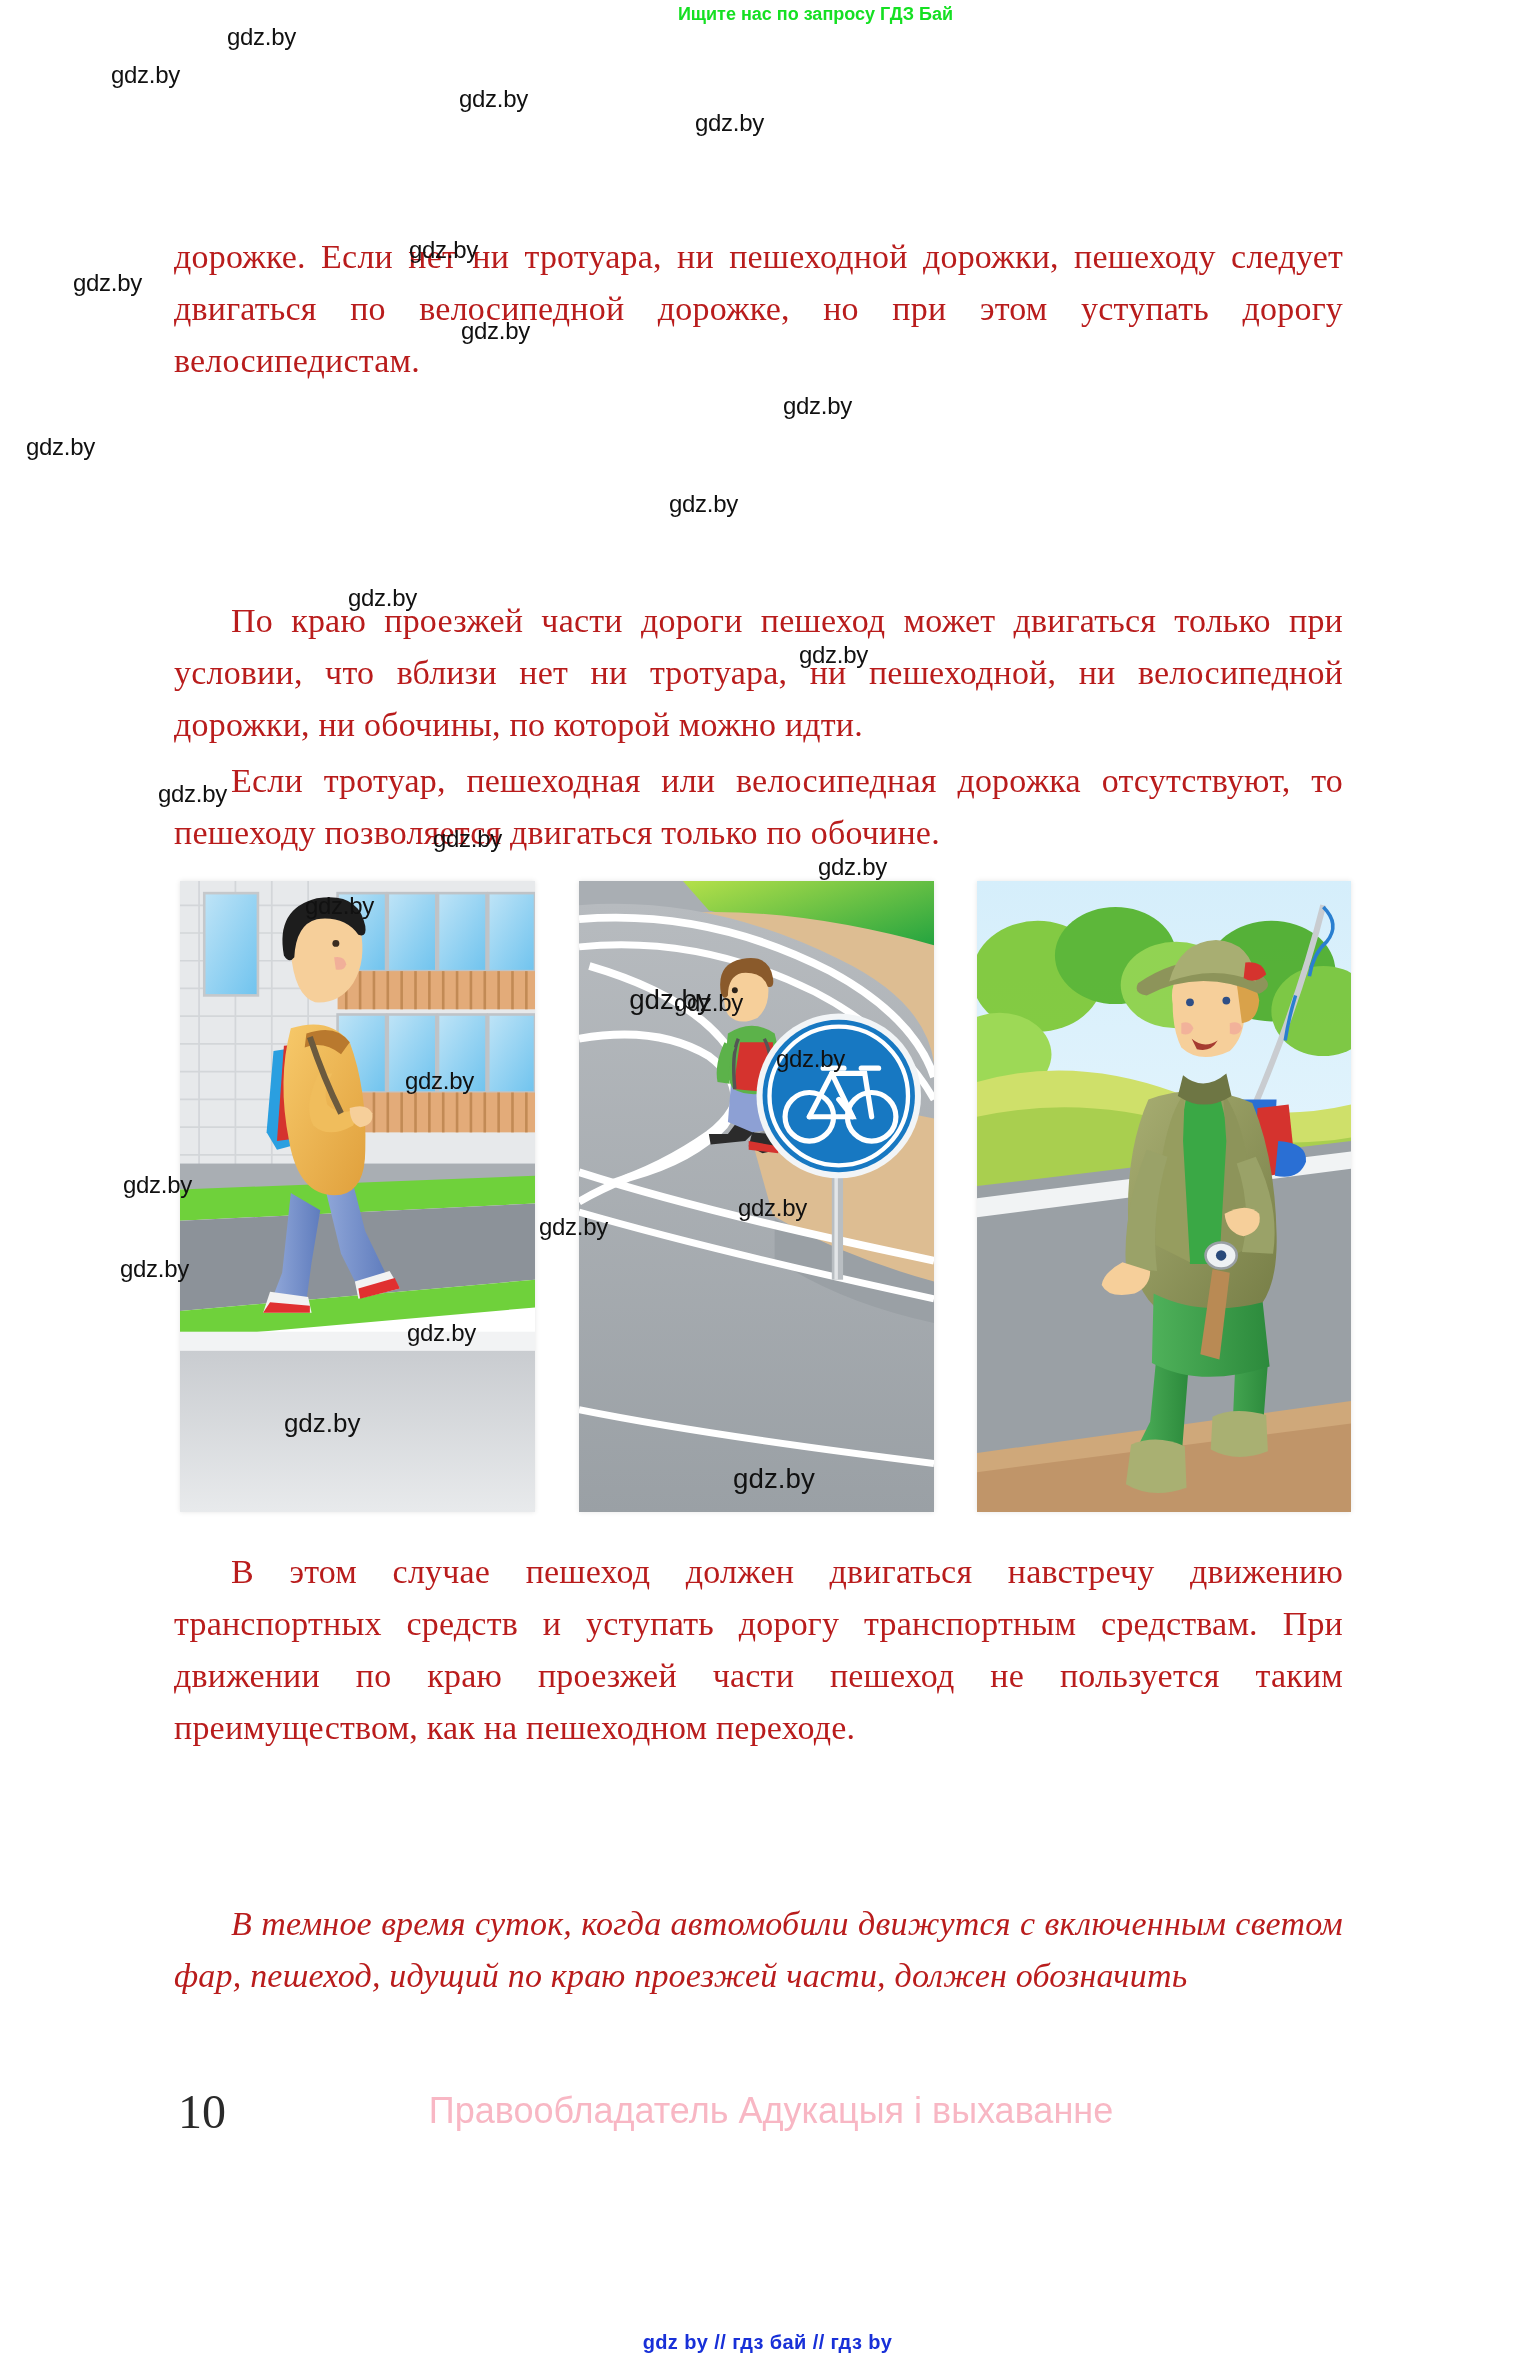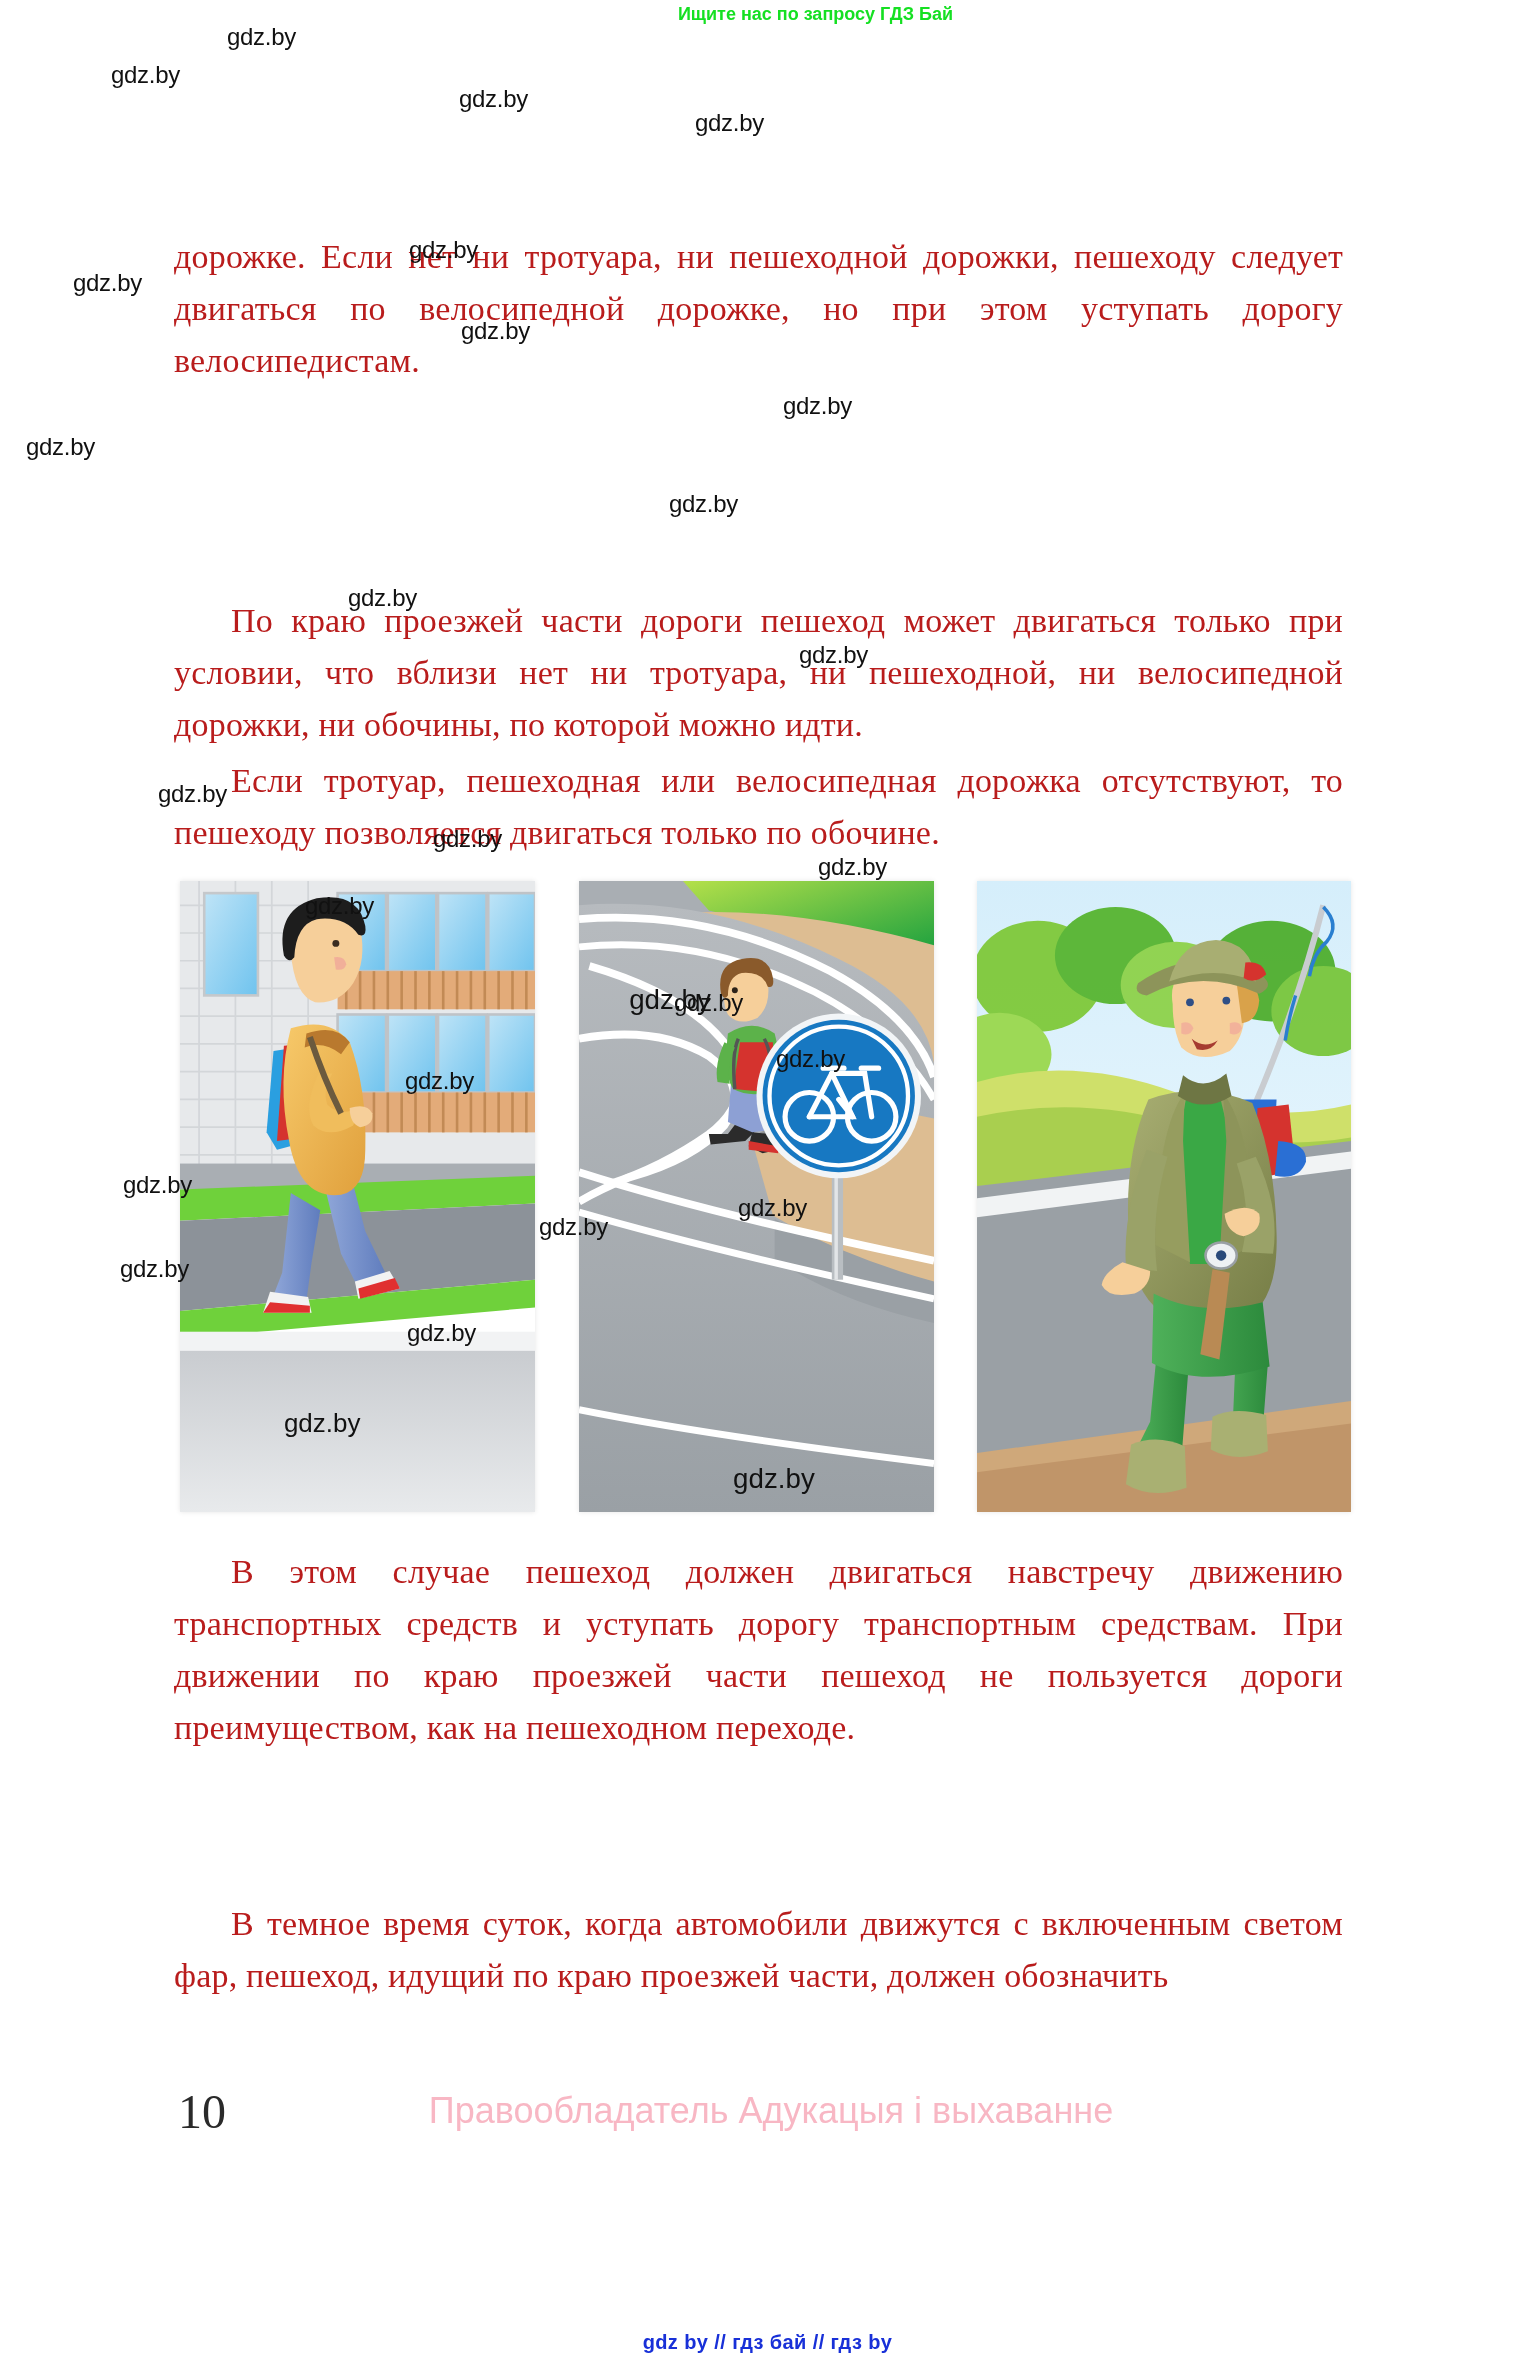--- a/index.html
+++ b/index.html
@@ -45,21 +45,21 @@
     text-justify: inter-word;
     margin: 4px;
     letter-spacing: 0.2px;
     font-stretch: condensed;
   }
   .para .ind { display: inline-block; width: 57px; }
 
   #block-top { top: 227px; }
   #block-mid { top: 591px; }
   #block-bottom { top: 1542px; }
-  #block-bottom2 { top: 1894px; }
+  #block-bottom2 { top: 1894px; font-style: italic; }
 
   
   .figures {
     position: absolute;
     top: 881px;
     left: 180px;
     width: 1171px;
     height: 631px;
   }
   .fig {
@@ -416,21 +416,21 @@
         <path d="M222 116 Q234 70 276 68 Q318 70 322 116 Q274 96 222 116 Z" fill="#a8ae72"></path>
         <path d="M310 94 Q330 92 334 108 Q320 120 308 112 Z" fill="#d5332e"></path>
 
         <path d="M238 224 Q262 244 288 222 L294 248 Q262 268 232 248 Z" fill="#6e7644"></path>
       </g>
     </svg>
   </div>
 </div>
 
 <div class="text-col" id="block-bottom">
-  <p class="para"><span class="ind"></span><span>В этом случае пешеход должен двигаться навстречу движению транспортных средств и уступать дорогу транспортным средствам. При движении по краю проезжей части пешеход не пользуется дороги преимуществом, как на пешеходном переходе.</span></p>
+  <p class="para"><span class="ind"></span><span>В этом случае пешеход должен двигаться навстречу движению транспортных средств и уступать дорогу транспортным средствам. При движении по краю проезжей части пешеход не пользуется таким преимуществом, как на пешеходном переходе.</span></p>
 </div>
 
 <div class="text-col" id="block-bottom2">
   <p class="para"><span class="ind"></span><span>В темное время суток, когда автомобили движутся с включенным светом фар, пешеход, идущий по краю проезжей части, должен обозначить</span></p>
 </div>
 
 <div id="watermark-layer">
     <span class="wm" style="left: 227px; top: 22.5px;">gdz.by</span>
     <span class="wm" style="left: 111px; top: 61px;">gdz.by</span>
     <span class="wm" style="left: 459px; top: 85px;">gdz.by</span>

